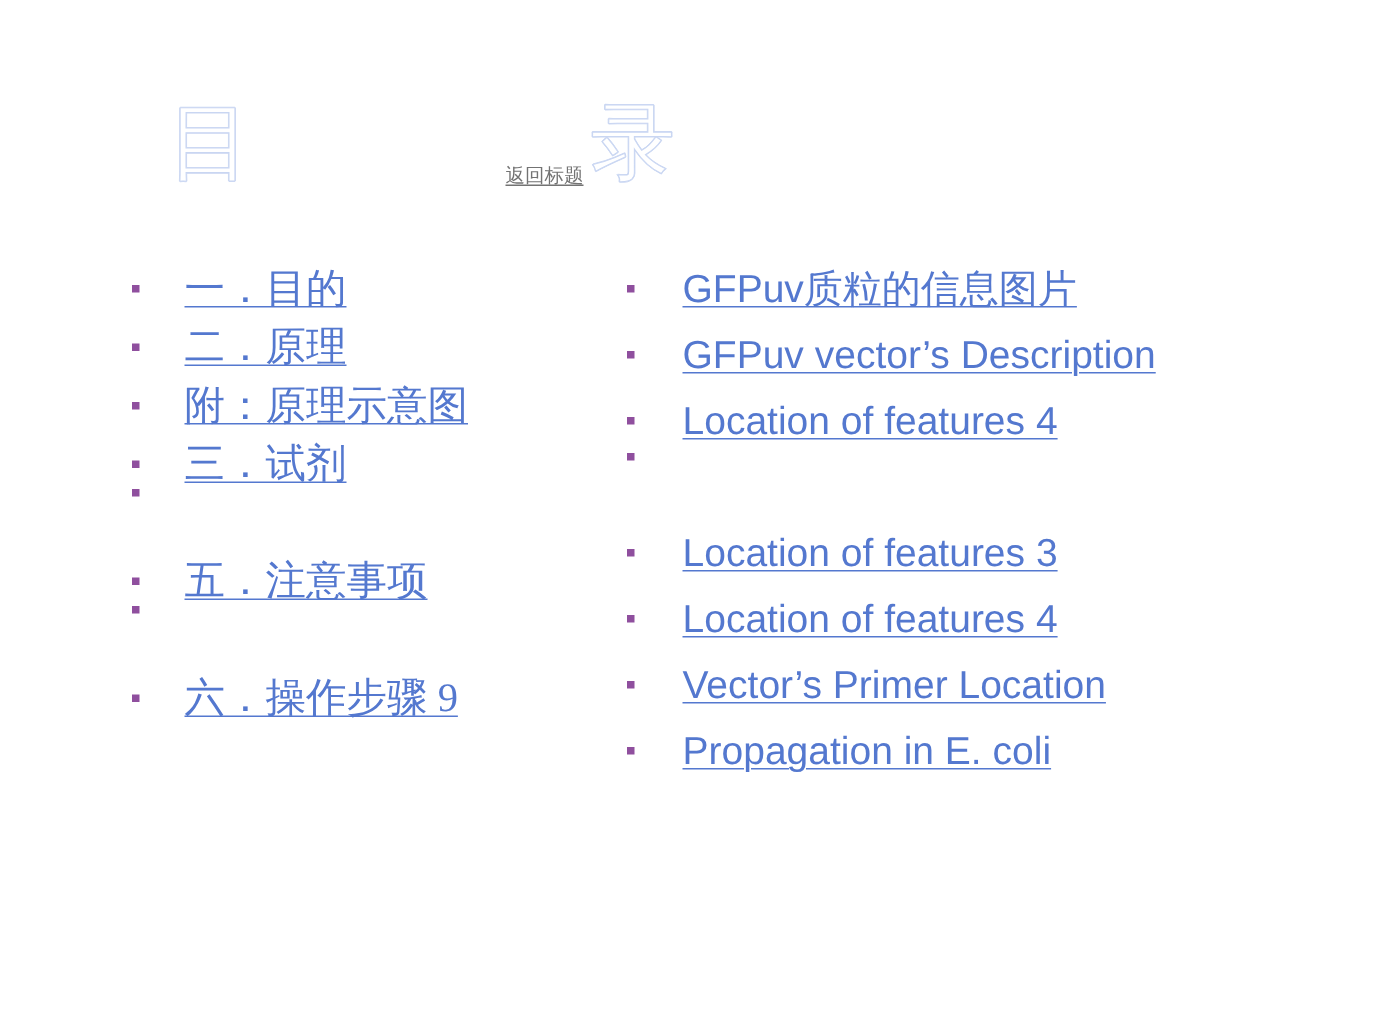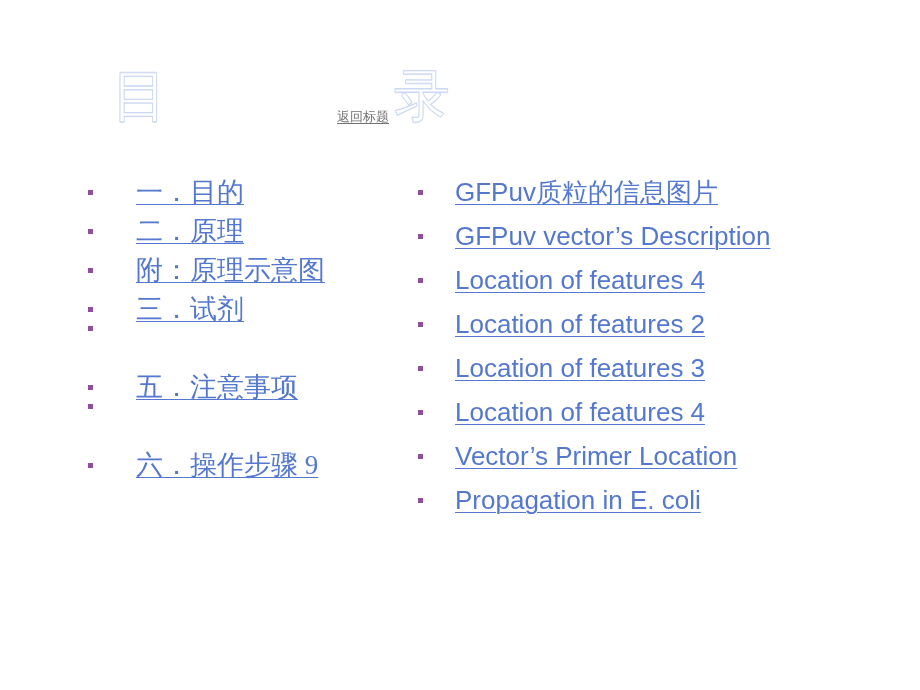--- a/index.html
+++ b/index.html
@@ -78,21 +78,21 @@
   }
   .col-left  { left: 88px;  width: 320px; }
   .col-right { left: 418px; width: 470px; }
 
   .toc-item {
     display: flex;
     align-items: baseline;
     white-space: nowrap;
   }
 
-  .col-left  .toc-item { height: 39px; gap: 13px; }
+  .col-left  .toc-item { height: 39px; }
   .col-right .toc-item { height: 44px; }
 
   .bullet {
     display: inline-block;
     width: 5px;
     height: 5px;
     background: #8f4f9e;
     flex: 0 0 auto;
     position: relative;
     top: -6px;
@@ -176,21 +176,20 @@
       <div class="toc-item">
         <span class="bullet"></span>
         <a class="toc-link">GFPuv vector’s Description</a>
       </div>
       <div class="toc-item">
         <span class="bullet"></span>
         <a class="toc-link">Location of features 4</a>
       </div>
       <div class="toc-item">
         <span class="bullet"></span>
-        <a class="toc-link">Location of features 2</a>
       </div>
       <div class="toc-item">
         <span class="bullet"></span>
         <a class="toc-link">Location of features 3</a>
       </div>
       <div class="toc-item">
         <span class="bullet"></span>
         <a class="toc-link">Location of features 4</a>
       </div>
       <div class="toc-item">

